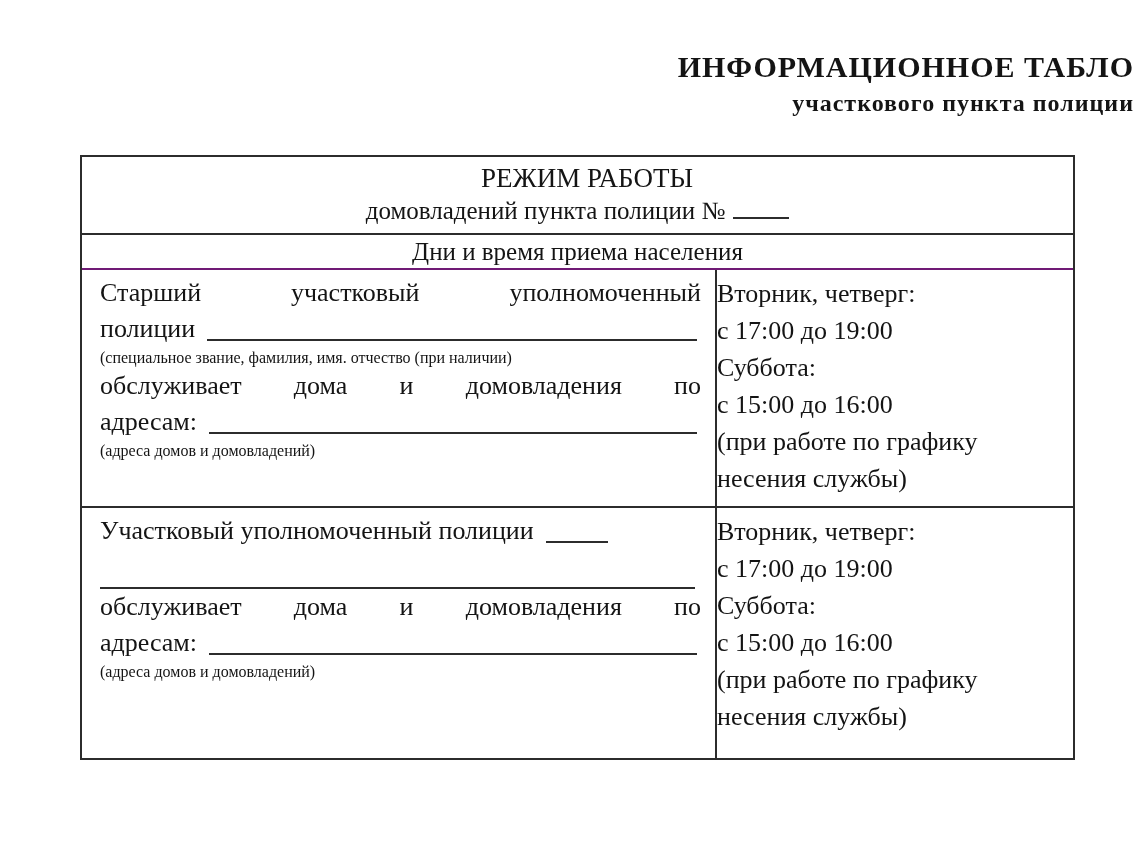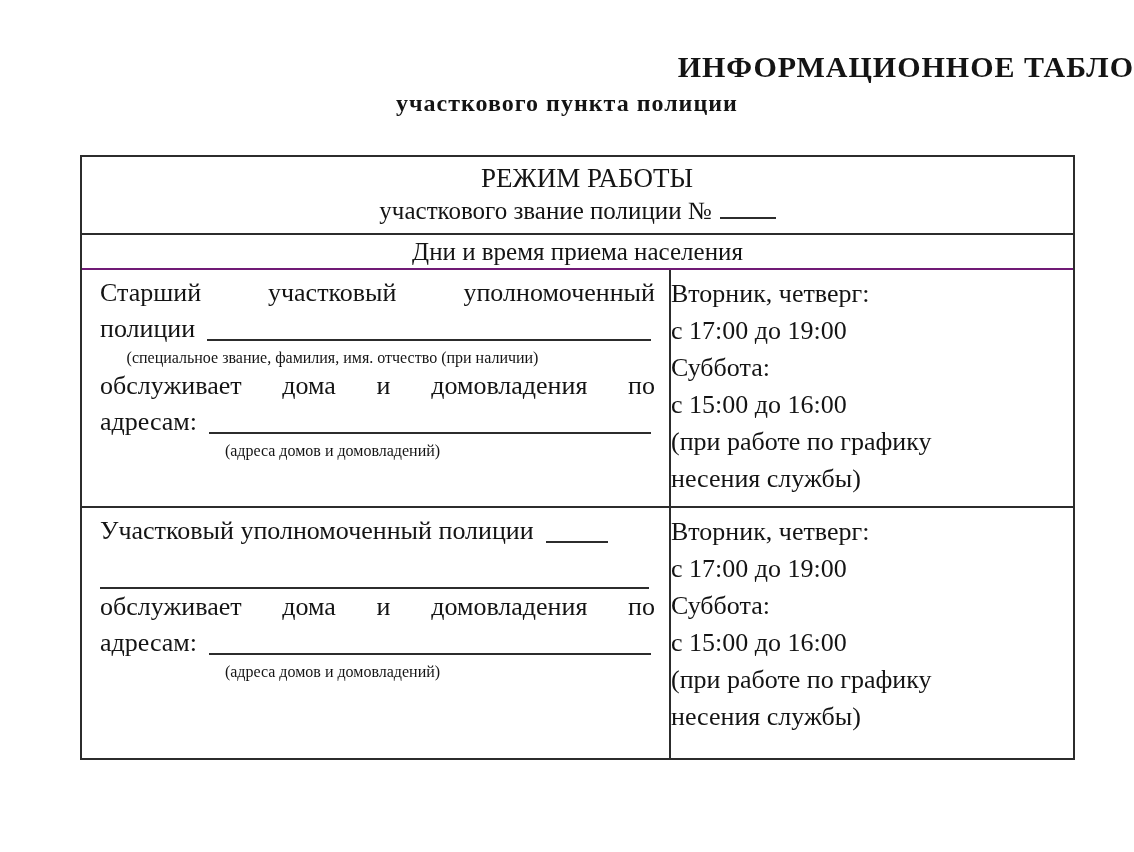--- a/index.html
+++ b/index.html
@@ -10,67 +10,67 @@
     color: #141414;
     position: relative;
     overflow: hidden;
   }
   .doc-title {
     position: absolute; top: 50px; left: 0; width: 1134px;
     text-align: right; font-weight: bold; font-size: 30px; letter-spacing: 1px;
   }
   .doc-subtitle {
     position: absolute; top: 90px; left: 0; width: 1134px;
-    text-align: center; font-weight: bold; font-size: 24px; letter-spacing: 1px;
+    text-align: right; font-weight: bold; font-size: 24px; letter-spacing: 1px;
   }
   .board {
     position: absolute; left: 80px; top: 155px; width: 995px;
     border: 2px solid #2c2c2c; box-sizing: border-box;
     background: #ffffff;
   }
   .thead { border-bottom: 2px solid #2c2c2c; text-align: center; padding: 4px 0 6px; }
   .thead-line1 { font-size: 27px; line-height: 34px; padding-left: 19px; }
   .thead-line2 { font-size: 25px; line-height: 32px; }
   .days-row {
     border-bottom: 2px solid #701a75; text-align: center;
     font-size: 25px; line-height: 33px;
   }
   .body-row { display: flex; box-sizing: border-box; }
   .body-row.first { border-bottom: 2px solid #2c2c2c; height: 238px; }
   .body-row.second { height: 250px; }
   .cell-left {
-    width: 589px; border-right: 2px solid #2c2c2c;
+    width: 635px; border-right: 2px solid #2c2c2c;
     padding: 5px 14px 0 18px; box-sizing: border-box;
   }
   .cell-right {
     flex: 1; font-size: 26px; line-height: 37px;
     padding-top: 5px;
   }
   .main-line { font-size: 26px; line-height: 36px; }
   .justify { text-align: justify; text-align-last: justify; }
   .flexline { display: flex; }
   .blank { border-bottom: 2px solid #2c2c2c; }
   .blank.grow { flex: 1; margin: 0 4px 6px 12px; }
   .blank.short-inline { display: inline-block; width: 56px; margin-left: 8px; }
   .blank.short-name { width: 62px; margin: 0 0 6px 12px; }
   .fullblank { height: 38px; border-bottom: 2px solid #2c2c2c; margin-right: 6px; }
-  .caption { font-size: 16px; line-height: 21px; text-align: center; margin-right: 90px; white-space: nowrap; }
+  .caption { font-size: 16px; line-height: 21px; margin-right: 90px; white-space: nowrap; }
 </style>
 </head>
 <body>
 
 <div class="doc-title">ИНФОРМАЦИОННОЕ ТАБЛО</div>
 <div class="doc-subtitle">участкового пункта полиции</div>
 
 <div class="board">
 
   <div class="thead">
     <div class="thead-line1">РЕЖИМ РАБОТЫ</div>
     <div class="thead-line2">
-      <span>участкового звание полиции №</span><span class="blank short-inline"></span>
+      <span>домовладений пункта полиции №</span><span class="blank short-inline"></span>
     </div>
   </div>
 
   <div class="days-row">Дни и время приема населения</div>
 
   <div class="body-row first">
     <div class="cell-left">
       <div class="main-line justify">Старший участковый уполномоченный</div>
       <div class="main-line flexline">
         <span>полиции</span>

